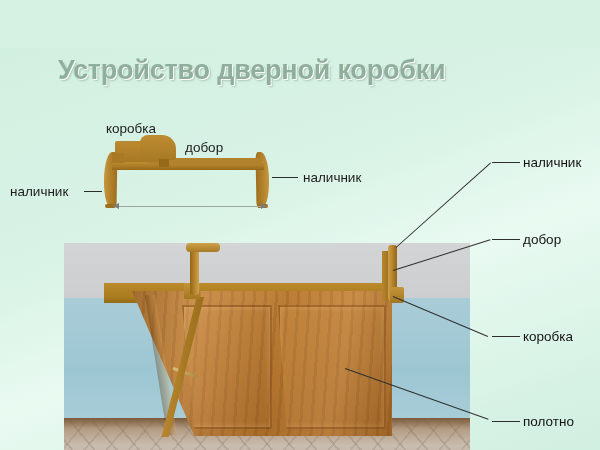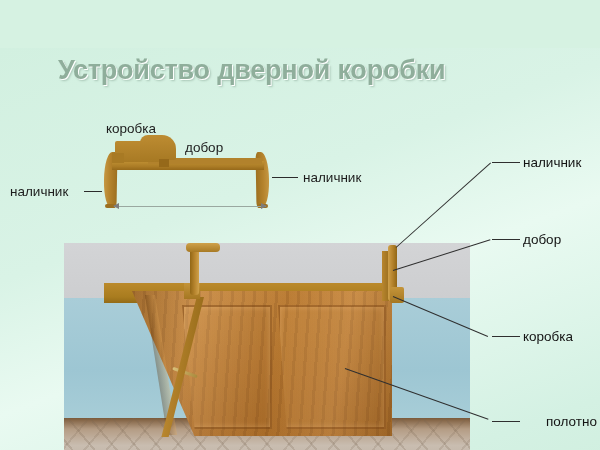--- a/index.html
+++ b/index.html
@@ -357,17 +357,17 @@
   <div class="cl-line" style="left:396px; top:199px; width:127px; transform:rotate(-41.8deg);"></div>
 
   <div class="callout" style="left:523px; top:184px;">добор</div>
   <div class="cl-line" style="left:492px; top:191px; width:28px;"></div>
   <div class="cl-line" style="left:393px; top:222px; width:102px; transform:rotate(-17.5deg);"></div>
 
   <div class="callout" style="left:523px; top:281px;">коробка</div>
   <div class="cl-line" style="left:492px; top:288px; width:28px;"></div>
   <div class="cl-line" style="left:393px; top:248px; width:103px; transform:rotate(22.9deg);"></div>
 
-  <div class="callout" style="left:546px; top:366px;">полотно</div>
+  <div class="callout" style="left:523px; top:366px;">полотно</div>
   <div class="cl-line" style="left:492px; top:373px; width:28px;"></div>
   <div class="cl-line" style="left:345px; top:320px; width:152px; transform:rotate(19.5deg);"></div>
 
 </div>
 
 </body></html>

